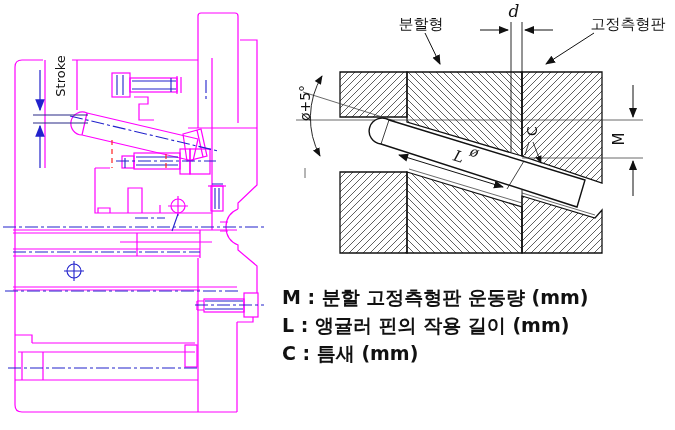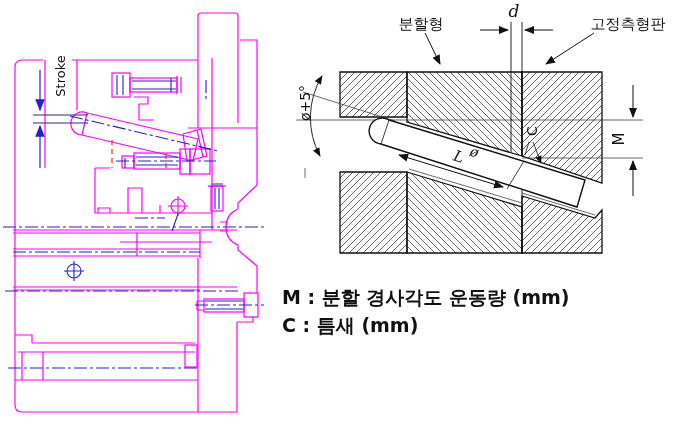--- a/index.html
+++ b/index.html
@@ -172,17 +172,18 @@
 
   <g>
     <text x="421" y="29" text-anchor="middle" font-size="15">분할형</text>
     <line x1="425" y1="33" x2="440" y2="64" stroke="#111" stroke-width="1" marker-end="url(#mk)"></line>
     <text x="628" y="29" text-anchor="middle" font-size="15">고정측형판</text>
     <line x1="594" y1="33" x2="546" y2="64" stroke="#111" stroke-width="1" marker-end="url(#mk)"></line>
   </g>
 </svg>
 
 <div id="legend">
-  <div class="legend-line">M : 분할 경사각도 운동량 (mm)</div>
+  <div class="legend-line">M : 분할 고정측형판 운동량 (mm)</div>
+  <div class="legend-line">L : 앵귤러 핀의 작용 길이 (mm)</div>
   <div class="legend-line">C : 틈새 (mm)</div>
 </div>
 
 </div>
 
 </body></html>

